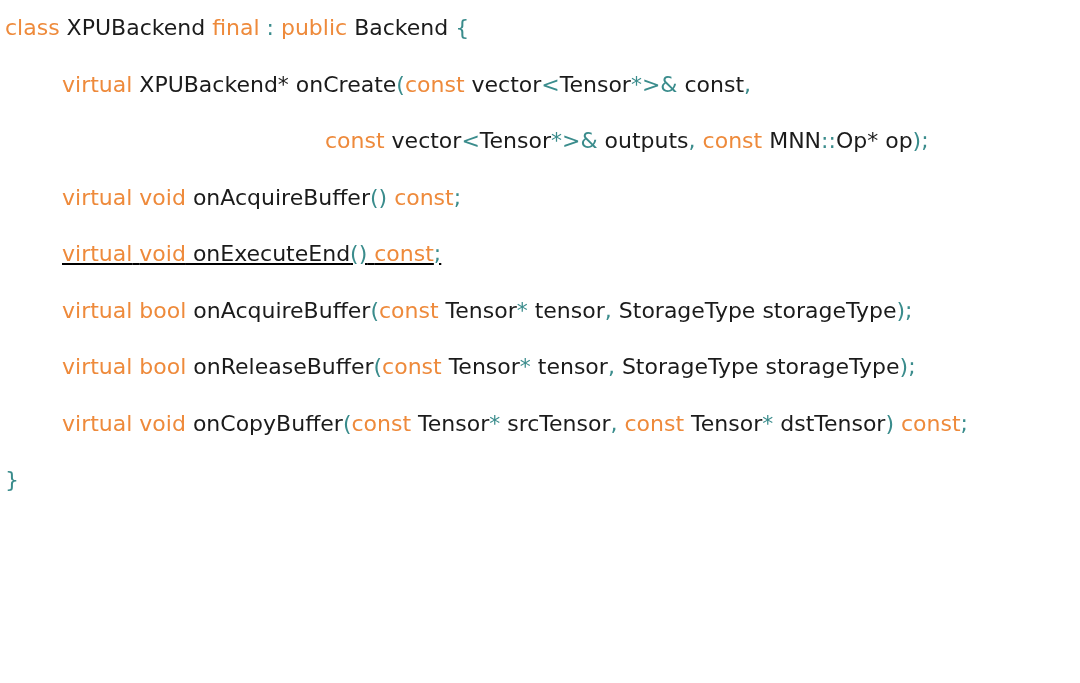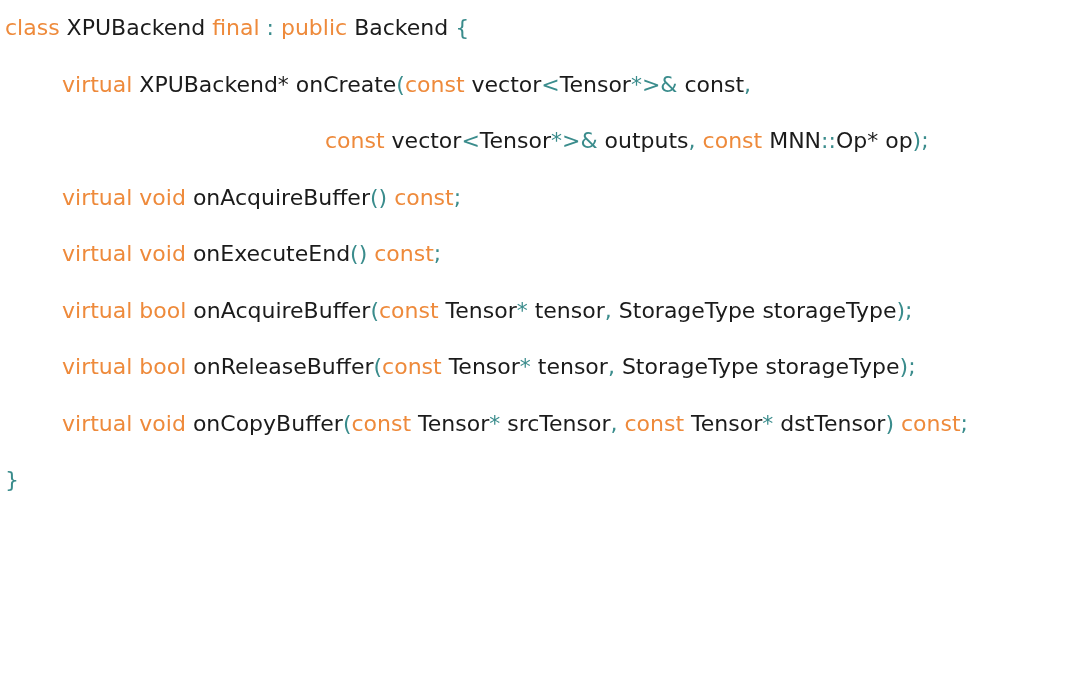--- a/index.html
+++ b/index.html
@@ -32,18 +32,18 @@
   .tok-n { color: var(--plain, #1b1b1b); }
 </style>
 </head>
 <body>
 
 <div class="code-page" id="code-root">
     <div class="code-line" style="padding-left: 5px;"><span class="tok-k">class</span><span class="tok-n"> XPUBackend </span><span class="tok-k">final</span><span class="tok-n"> </span><span class="tok-p">:</span><span class="tok-n"> </span><span class="tok-k">public</span><span class="tok-n"> Backend </span><span class="tok-p">{</span></div>
     <div class="code-line" style="padding-left: 62px;"><span class="tok-k">virtual</span><span class="tok-n"> XPUBackend* onCreate</span><span class="tok-p">(</span><span class="tok-k">const</span><span class="tok-n"> vector</span><span class="tok-p">&lt;</span><span class="tok-n">Tensor</span><span class="tok-p">*&gt;&amp;</span><span class="tok-n"> const</span><span class="tok-p">,</span></div>
     <div class="code-line" style="padding-left: 325px;"><span class="tok-k">const</span><span class="tok-n"> vector</span><span class="tok-p">&lt;</span><span class="tok-n">Tensor</span><span class="tok-p">*&gt;&amp;</span><span class="tok-n"> outputs</span><span class="tok-p">,</span><span class="tok-n"> </span><span class="tok-k">const</span><span class="tok-n"> MNN</span><span class="tok-p">::</span><span class="tok-n">Op* op</span><span class="tok-p">);</span></div>
     <div class="code-line" style="padding-left: 62px;"><span class="tok-k">virtual</span><span class="tok-n"> </span><span class="tok-k">void</span><span class="tok-n"> onAcquireBuffer</span><span class="tok-p">()</span><span class="tok-n"> </span><span class="tok-k">const</span><span class="tok-p">;</span></div>
-    <div class="code-line" style="padding-left: 62px;"><span class="tok-k">virtual</span><span class="tok-n"> </span><span class="tok-k">void</span><span class="tok-n"> onExecuteEnd</span><span class="tok-p">()</span><span class="tok-n"> </span><span class="tok-k">const</span><span class="tok-p">;</span></div>
+    <div class="code-line" style="padding-left: 62px; text-decoration: underline;"><span class="tok-k">virtual</span><span class="tok-n"> </span><span class="tok-k">void</span><span class="tok-n"> onExecuteEnd</span><span class="tok-p">()</span><span class="tok-n"> </span><span class="tok-k">const</span><span class="tok-p">;</span></div>
     <div class="code-line" style="padding-left: 62px;"><span class="tok-k">virtual</span><span class="tok-n"> </span><span class="tok-k">bool</span><span class="tok-n"> onAcquireBuffer</span><span class="tok-p">(</span><span class="tok-k">const</span><span class="tok-n"> Tensor</span><span class="tok-p">*</span><span class="tok-n"> tensor</span><span class="tok-p">,</span><span class="tok-n"> StorageType storageType</span><span class="tok-p">);</span></div>
     <div class="code-line" style="padding-left: 62px;"><span class="tok-k">virtual</span><span class="tok-n"> </span><span class="tok-k">bool</span><span class="tok-n"> onReleaseBuffer</span><span class="tok-p">(</span><span class="tok-k">const</span><span class="tok-n"> Tensor</span><span class="tok-p">*</span><span class="tok-n"> tensor</span><span class="tok-p">,</span><span class="tok-n"> StorageType storageType</span><span class="tok-p">);</span></div>
     <div class="code-line" style="padding-left: 62px;"><span class="tok-k">virtual</span><span class="tok-n"> </span><span class="tok-k">void</span><span class="tok-n"> onCopyBuffer</span><span class="tok-p">(</span><span class="tok-k">const</span><span class="tok-n"> Tensor</span><span class="tok-p">*</span><span class="tok-n"> srcTensor</span><span class="tok-p">,</span><span class="tok-n"> </span><span class="tok-k">const</span><span class="tok-n"> Tensor</span><span class="tok-p">*</span><span class="tok-n"> dstTensor</span><span class="tok-p">)</span><span class="tok-n"> </span><span class="tok-k">const</span><span class="tok-p">;</span></div>
     <div class="code-line" style="padding-left: 5px;"><span class="tok-p">}</span></div>
   </div>
 
 </body></html>

